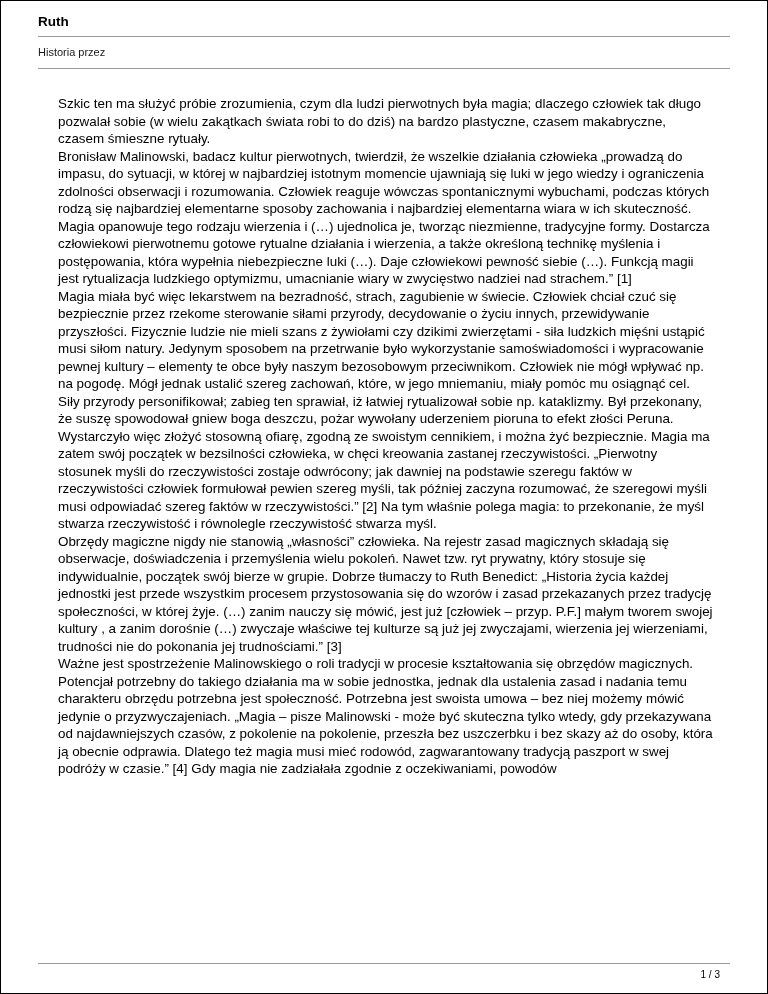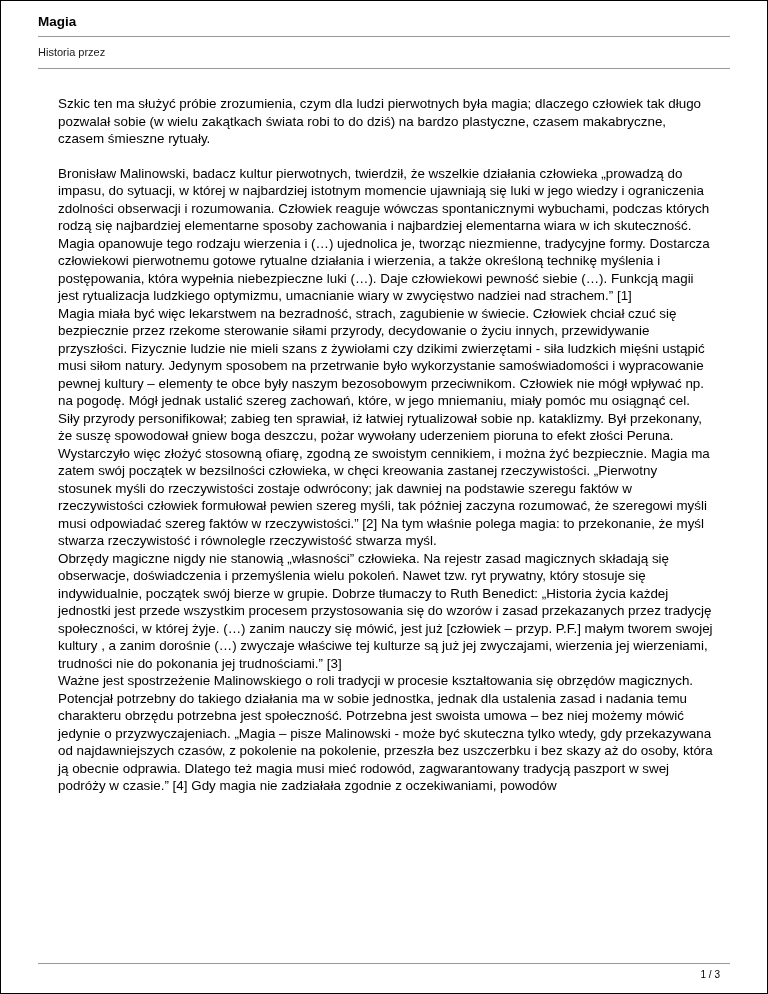--- a/index.html
+++ b/index.html
@@ -46,42 +46,42 @@
     padding: 26px 54px 0 57px;
     font-size: 13.4px;
     line-height: 17.5px;
     text-align: left;
     flex: 0 0 auto;
   }
   .article-body p {
     margin: 0;
   }
   .article-body p.lead {
-    margin-bottom: 17px;
+    margin-bottom: 0;
   }
   .page-footer {
     margin-top: auto;
     padding: 0 37px 12px 37px;
     flex: 0 0 auto;
   }
   .page-number {
     text-align: right;
     font-size: 10px;
     line-height: 12px;
     padding: 5px 10px 0 0;
     color: #000000;
   }
 </style>
 </head>
 <body>
 
 <div class="page">
 
   <header class="page-header">
-    <h1 class="doc-title">Magia</h1>
+    <h1 class="doc-title">Ruth</h1>
     <hr class="rule">
     <div class="byline">Historia przez</div>
     <hr class="rule">
   </header>
 
   <main class="article-body">
     <p class="lead">Szkic ten ma służyć próbie zrozumienia, czym dla ludzi pierwotnych była magia; dlaczego człowiek tak długo pozwalał sobie (w wielu zakątkach świata robi to do dziś) na bardzo plastyczne, czasem makabryczne, czasem śmieszne rytuały.</p>
     <p>Bronisław Malinowski, badacz kultur pierwotnych, twierdził, że wszelkie działania człowieka „prowadzą do impasu, do sytuacji, w której w najbardziej istotnym momencie ujawniają się luki w jego wiedzy i ograniczenia zdolności obserwacji i rozumowania. Człowiek reaguje wówczas spontanicznymi wybuchami, podczas których rodzą się najbardziej elementarne sposoby zachowania i najbardziej elementarna wiara w ich skuteczność. Magia opanowuje tego rodzaju wierzenia i (…) ujednolica je, tworząc niezmienne, tradycyjne formy. Dostarcza człowiekowi pierwotnemu gotowe rytualne działania i wierzenia, a także określoną technikę myślenia i postępowania, która wypełnia niebezpieczne luki (…). Daje człowiekowi pewność siebie (…). Funkcją magii jest rytualizacja ludzkiego optymizmu, umacnianie wiary w zwycięstwo nadziei nad strachem.” [1]</p>
     <p>Magia miała być więc lekarstwem na bezradność, strach, zagubienie w świecie. Człowiek chciał czuć się bezpiecznie przez rzekome sterowanie siłami przyrody, decydowanie o życiu innych, przewidywanie przyszłości. Fizycznie ludzie nie mieli szans z żywiołami czy dzikimi zwierzętami - siła ludzkich mięśni ustąpić musi siłom natury. Jedynym sposobem na przetrwanie było wykorzystanie samoświadomości i wypracowanie pewnej kultury – elementy te obce były naszym bezosobowym przeciwnikom. Człowiek nie mógł wpływać np. na pogodę. Mógł jednak ustalić szereg zachowań, które, w jego mniemaniu, miały pomóc mu osiągnąć cel. Siły przyrody personifikował; zabieg ten sprawiał, iż łatwiej rytualizował sobie np. kataklizmy. Był przekonany, że suszę spowodował gniew boga deszczu, pożar wywołany uderzeniem pioruna to efekt złości Peruna. Wystarczyło więc złożyć stosowną ofiarę, zgodną ze swoistym cennikiem, i można żyć bezpiecznie. Magia ma zatem swój początek w bezsilności człowieka, w chęci kreowania zastanej rzeczywistości. „Pierwotny stosunek myśli do rzeczywistości zostaje odwrócony; jak dawniej na podstawie szeregu faktów w rzeczywistości człowiek formułował pewien szereg myśli, tak później zaczyna rozumować, że szeregowi myśli musi odpowiadać szereg faktów w rzeczywistości.” [2] Na tym właśnie polega magia: to przekonanie, że myśl stwarza rzeczywistość i równolegle rzeczywistość stwarza myśl.</p>
     <p>Obrzędy magiczne nigdy nie stanowią „własności” człowieka. Na rejestr zasad magicznych składają się obserwacje, doświadczenia i przemyślenia wielu pokoleń. Nawet tzw. ryt prywatny, który stosuje się indywidualnie, początek swój bierze w grupie. Dobrze tłumaczy to Ruth Benedict: „Historia życia każdej jednostki jest przede wszystkim procesem przystosowania się do wzorów i zasad przekazanych przez tradycję społeczności, w której żyje. (…) zanim nauczy się mówić, jest już [człowiek – przyp. P.F.] małym tworem swojej kultury , a zanim dorośnie (…) zwyczaje właściwe tej kulturze są już jej zwyczajami, wierzenia jej wierzeniami, trudności nie do pokonania jej trudnościami.” [3]</p>

